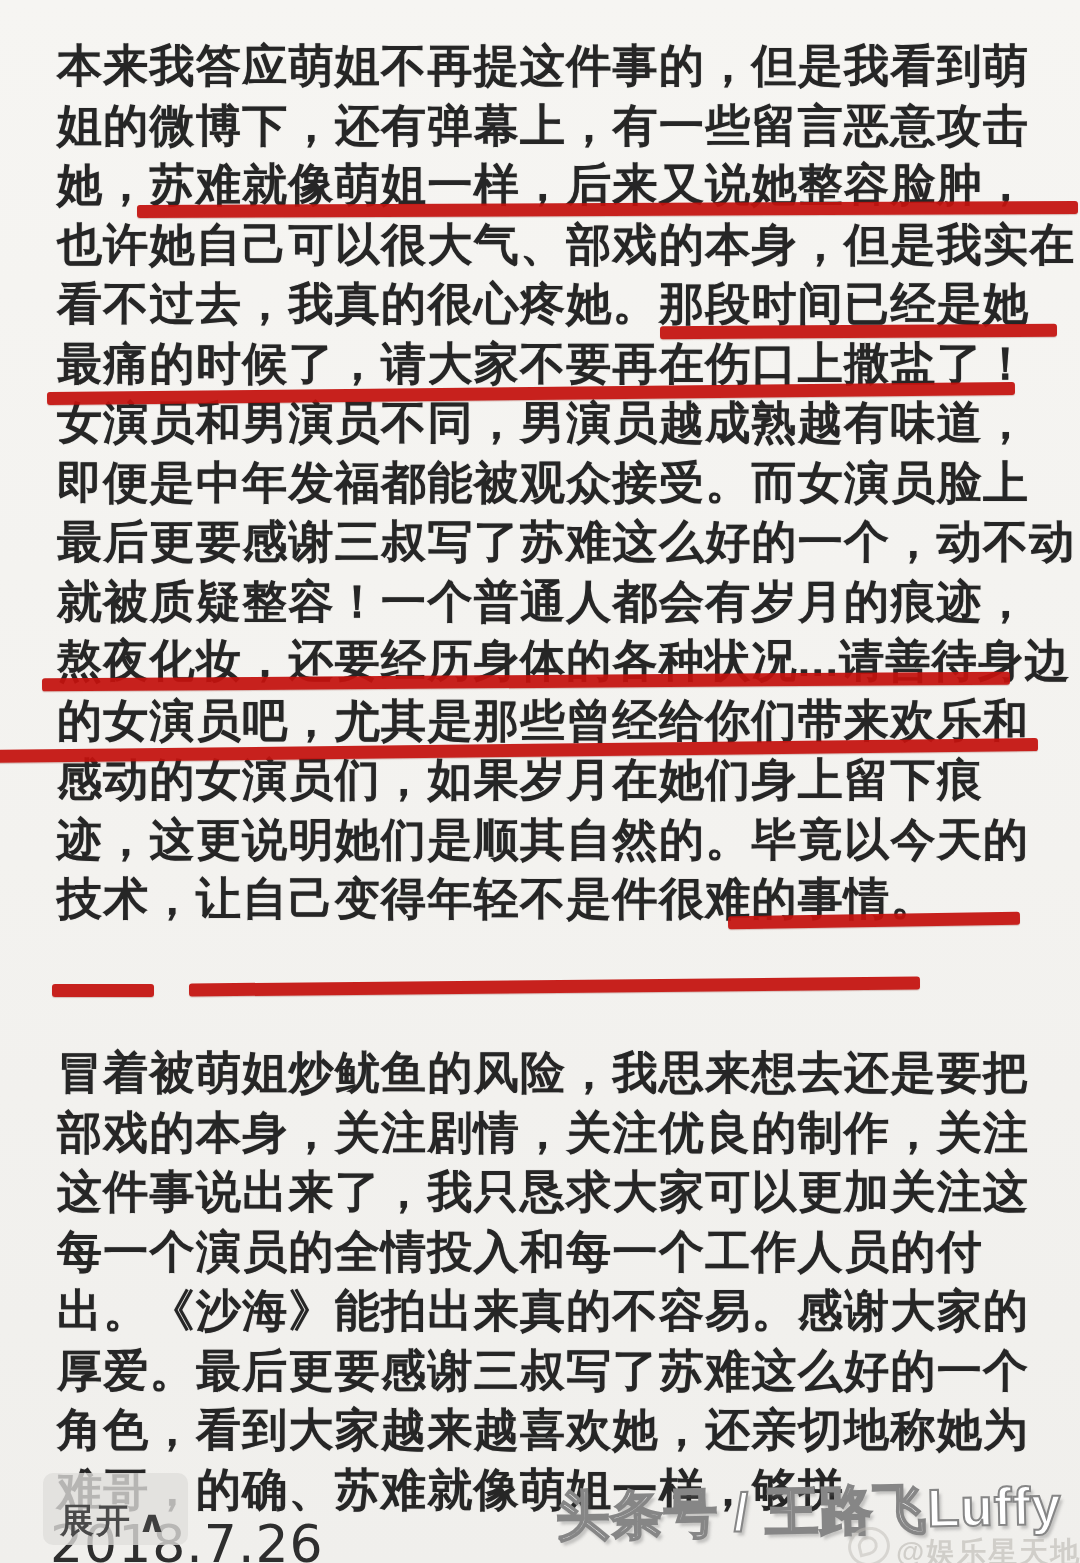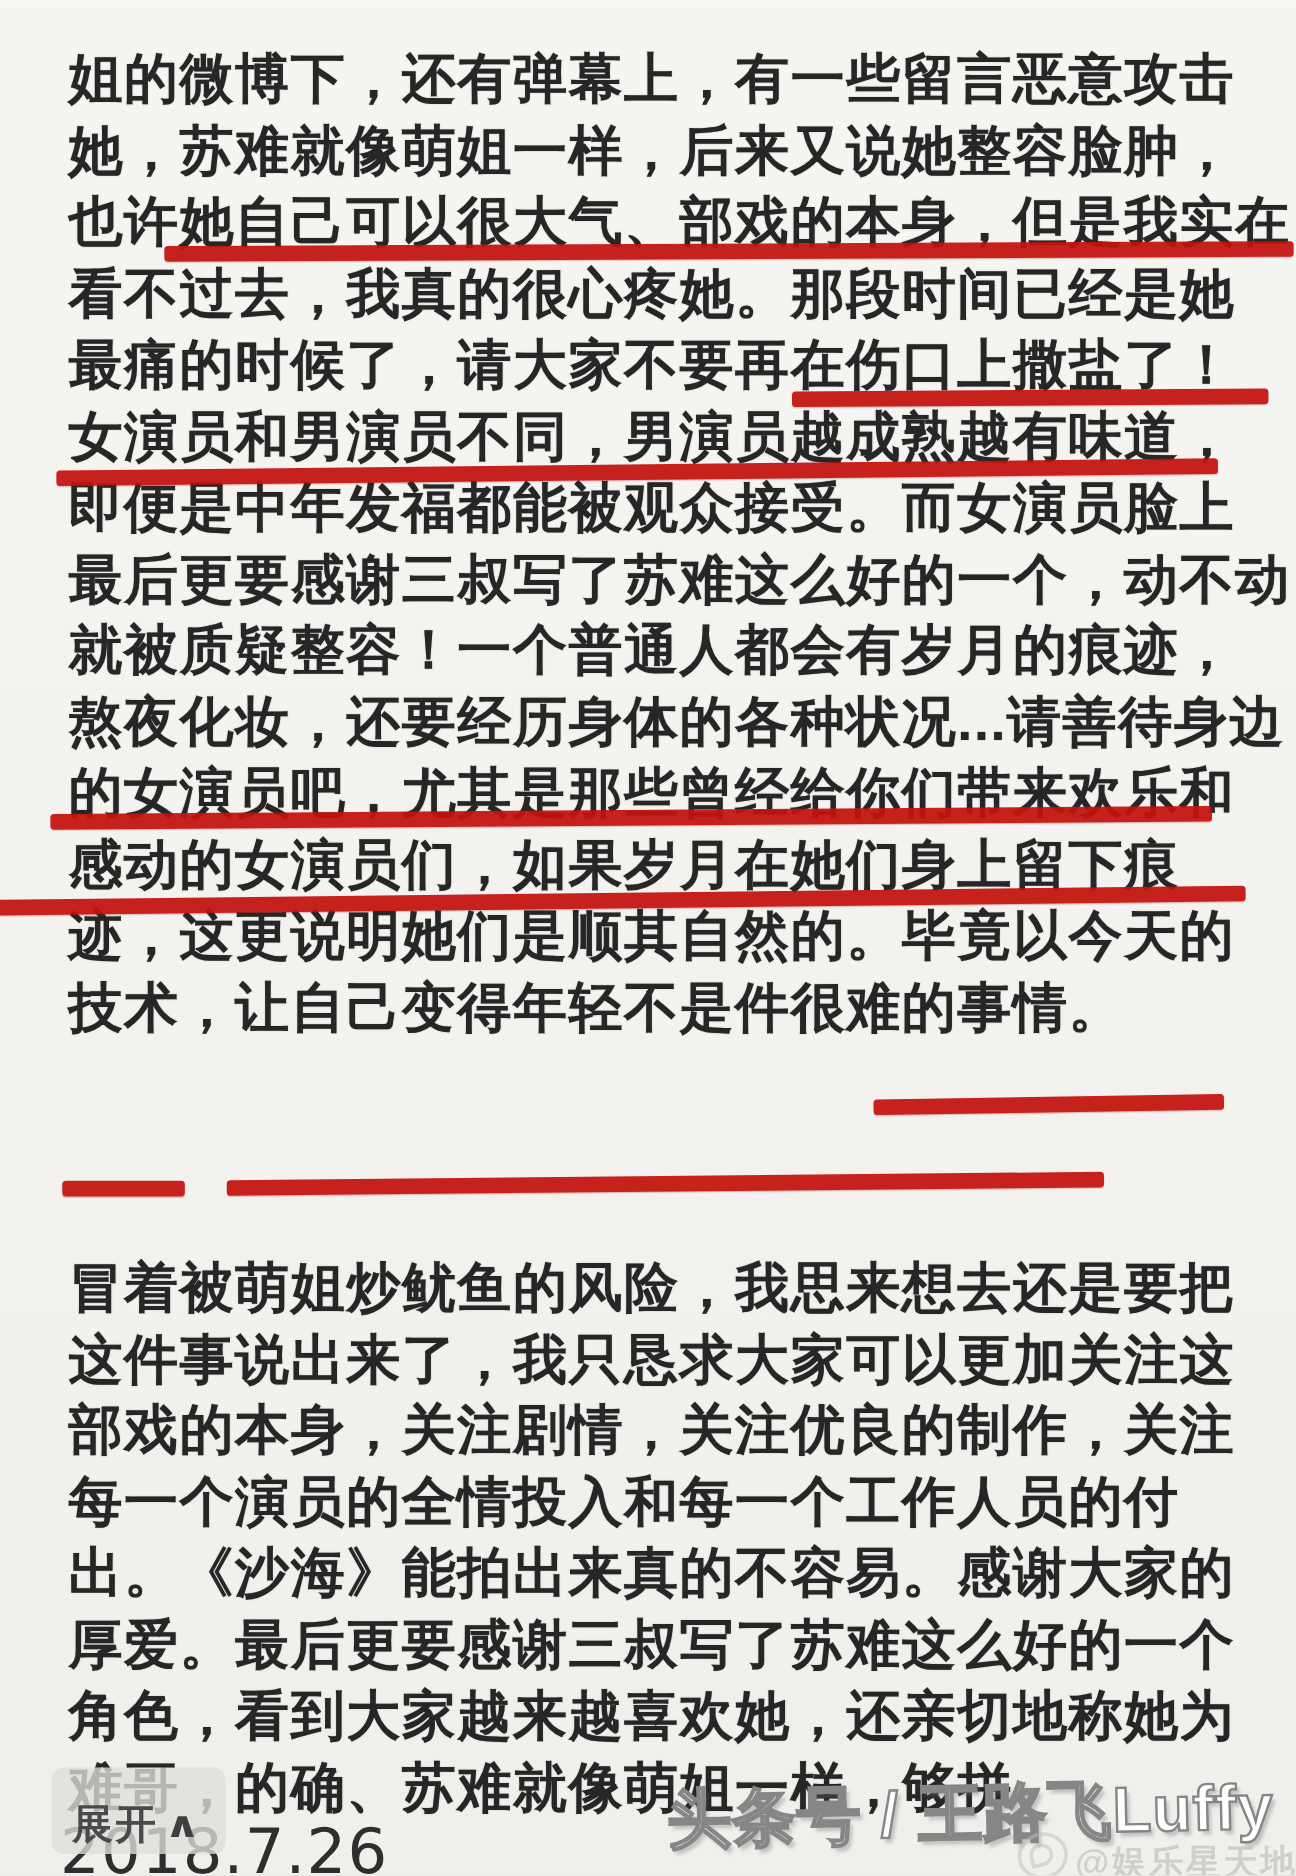--- a/index.html
+++ b/index.html
@@ -69,39 +69,40 @@
     content:"";position:absolute;left:7px;top:6px;width:14px;height:13px;
     border:3px solid #c0bdb7;border-radius:50% 50% 50% 0;
   }
 </style>
 </head>
 <body>
 
 <div class="page">
 
   <div class="para" id="para1">
+      <div class="text-line">本来我答应萌姐不再提这件事的，但是我看到萌</div>
       <div class="text-line">姐的微博下，还有弹幕上，有一些留言恶意攻击</div>
       <div class="text-line">她，苏难就像萌姐一样，后来又说她整容脸肿，</div>
       <div class="text-line">也许她自己可以很大气、部戏的本身，但是我实在</div>
       <div class="text-line">看不过去，我真的很心疼她。那段时间已经是她</div>
       <div class="text-line">最痛的时候了，请大家不要再在伤口上撒盐了！</div>
       <div class="text-line">女演员和男演员不同，男演员越成熟越有味道，</div>
       <div class="text-line">即便是中年发福都能被观众接受。而女演员脸上</div>
       <div class="text-line">最后更要感谢三叔写了苏难这么好的一个，动不动</div>
       <div class="text-line">就被质疑整容！一个普通人都会有岁月的痕迹，</div>
       <div class="text-line">熬夜化妆，还要经历身体的各种状况...请善待身边</div>
       <div class="text-line">的女演员吧，尤其是那些曾经给你们带来欢乐和</div>
       <div class="text-line">感动的女演员们，如果岁月在她们身上留下痕</div>
       <div class="text-line">迹，这更说明她们是顺其自然的。毕竟以今天的</div>
       <div class="text-line">技术，让自己变得年轻不是件很难的事情。</div>
     </div>
   <div class="para" id="para2">
       <div class="text-line">冒着被萌姐炒鱿鱼的风险，我思来想去还是要把</div>
+      <div class="text-line">部戏的本身，关注剧情，关注优良的制作，关注</div>
       <div class="text-line">这件事说出来了，我只恳求大家可以更加关注这</div>
-      <div class="text-line">部戏的本身，关注剧情，关注优良的制作，关注</div>
       <div class="text-line">每一个演员的全情投入和每一个工作人员的付</div>
       <div class="text-line">出。《沙海》能拍出来真的不容易。感谢大家的</div>
       <div class="text-line">厚爱。最后更要感谢三叔写了苏难这么好的一个</div>
       <div class="text-line">角色，看到大家越来越喜欢她，还亲切地称她为</div>
       <div class="text-line">难哥，的确、苏难就像萌姐一样，够拼</div>
     </div>
 
   <div class="ul" style="left:137px;top:203px;width:941px;transform:rotate(-0.25deg);"></div>
   <div class="ul" style="left:660px;top:325px;width:397px;transform:rotate(-0.35deg);"></div>
   <div class="ul" style="left:47px;top:387px;width:968px;transform:rotate(-0.6deg);"></div>

